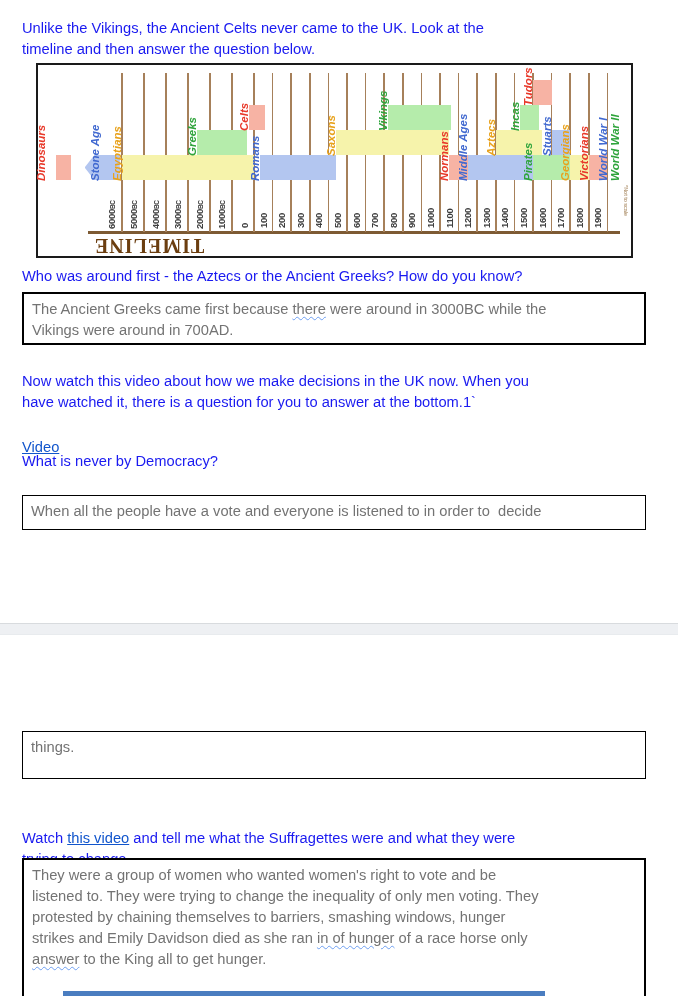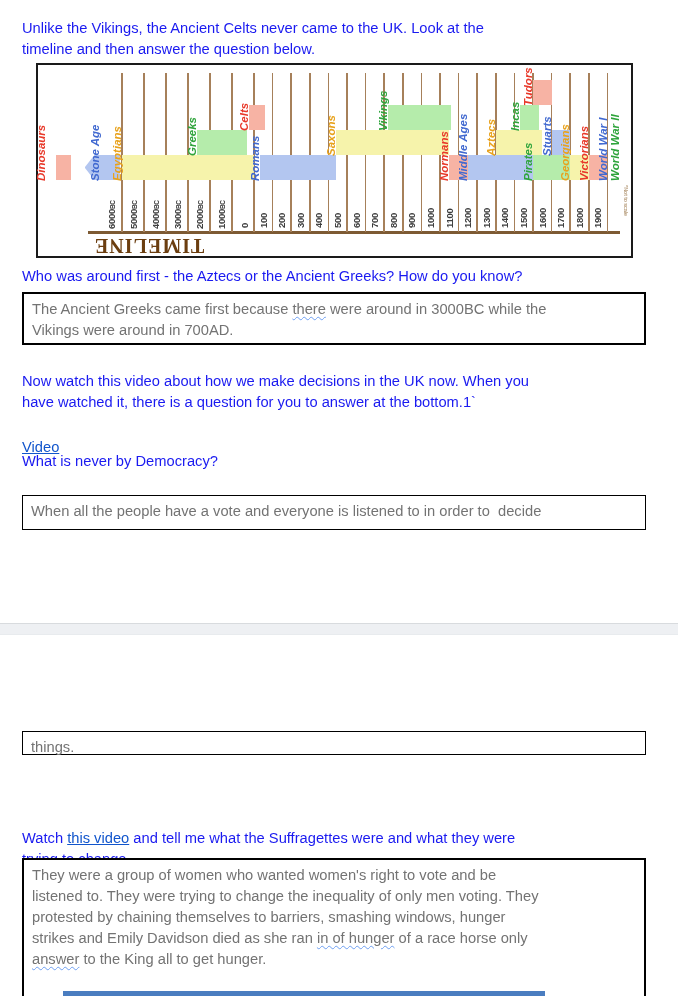--- a/index.html
+++ b/index.html
@@ -176,21 +176,21 @@
 <a class="abs para doclink" style="left:22px;top:437px;">Video</a>
 
 <div class="abs para" style="left:22px;top:451px;width:600px;">What is never by Democracy?</div>
 
 <div class="ansbox" style="top:478px;height:35px;border-width:1.5px;margin-top:17px;">
   <div class="para red">When all the people have a vote and everyone is listened to in order to  decide</div>
 </div>
 
 <div id="page-break"></div>
 
-<div class="ansbox" style="top:731px;height:24px;border-width:1.5px;">
+<div class="ansbox" style="top:731px;height:48px;border-width:1.5px;">
   <div class="para red">things.</div>
 </div>
 
 <div class="abs para" style="left:22px;top:828px;width:540px;"><span>Watch </span><a class="doclink">this video</a><span> and tell me what the Suffragettes were and what they were
 trying to change.</span></div>
 
 <div class="ansbox" style="top:858px;height:144px;">
   <div class="para red"><span>They were a group of women who wanted women's right to vote and be
 listened to. They were trying to change the inequality of only men voting. They
 protested by chaining themselves to barriers, smashing windows, hunger

